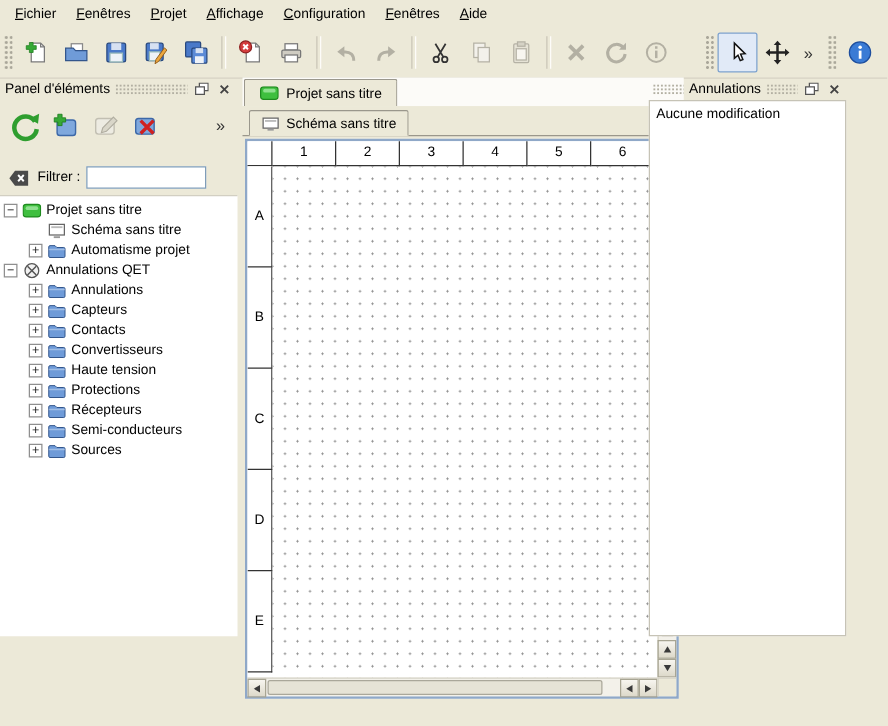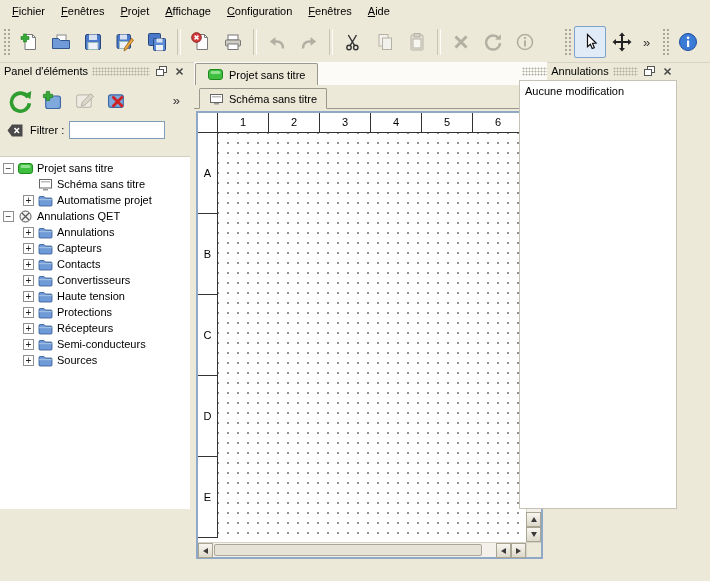--- a/index.html
+++ b/index.html
@@ -30,21 +30,21 @@
   .left-dock{left:0;width:190px;}
   .right-dock{left:518px;width:160px;}
   .dock-title{height:18px;display:flex;align-items:center;gap:4px;padding:0 4px;}
   .dock-title .txt{white-space:nowrap;}
   .texture{flex:1;height:9px;background-image:radial-gradient(#b2afa2 0.9px,transparent 1.1px);background-size:3px 3px;}
   .dock-btn{width:14px;height:13px;display:flex;align-items:center;justify-content:center;flex:none;}
 
   
   .left-toolbar{display:flex;align-items:center;gap:5px;padding:3px 5px;height:34px;}
   .lt-btn{display:flex;align-items:center;justify-content:center;border:1px solid transparent;border-radius:2px;}
-  .filter-row{display:flex;align-items:center;gap:5px;padding:0 5px;height:20px;}
+  .filter-row{display:flex;align-items:center;gap:5px;padding:0 5px;margin-top:12px;height:20px;}
   .filter-input{width:96px;height:18px;border:1px solid #7f9db9;background:#fff;font:inherit;padding:0 2px;box-sizing:border-box;}
   .tree{position:absolute;left:0;right:0;top:94px;bottom:0;background:#fff;border-top:1px solid #d2cfc2;
         padding-top:3px;overflow:hidden;}
   .tree-row{display:flex;align-items:center;gap:4px;height:16px;cursor:default;}
   .tree-row.l0{padding-left:3px;}
   .tree-row.l1{padding-left:23px;}
   .expander{width:11px;height:11px;flex:none;border:1px solid #8f8f8f;background:#fff;display:flex;
             align-items:center;justify-content:center;font-size:10px;line-height:9px;color:#222;box-sizing:border-box;}
   .expander.empty{border-color:transparent;background:transparent;}
   .tree-ico{flex:none;}

